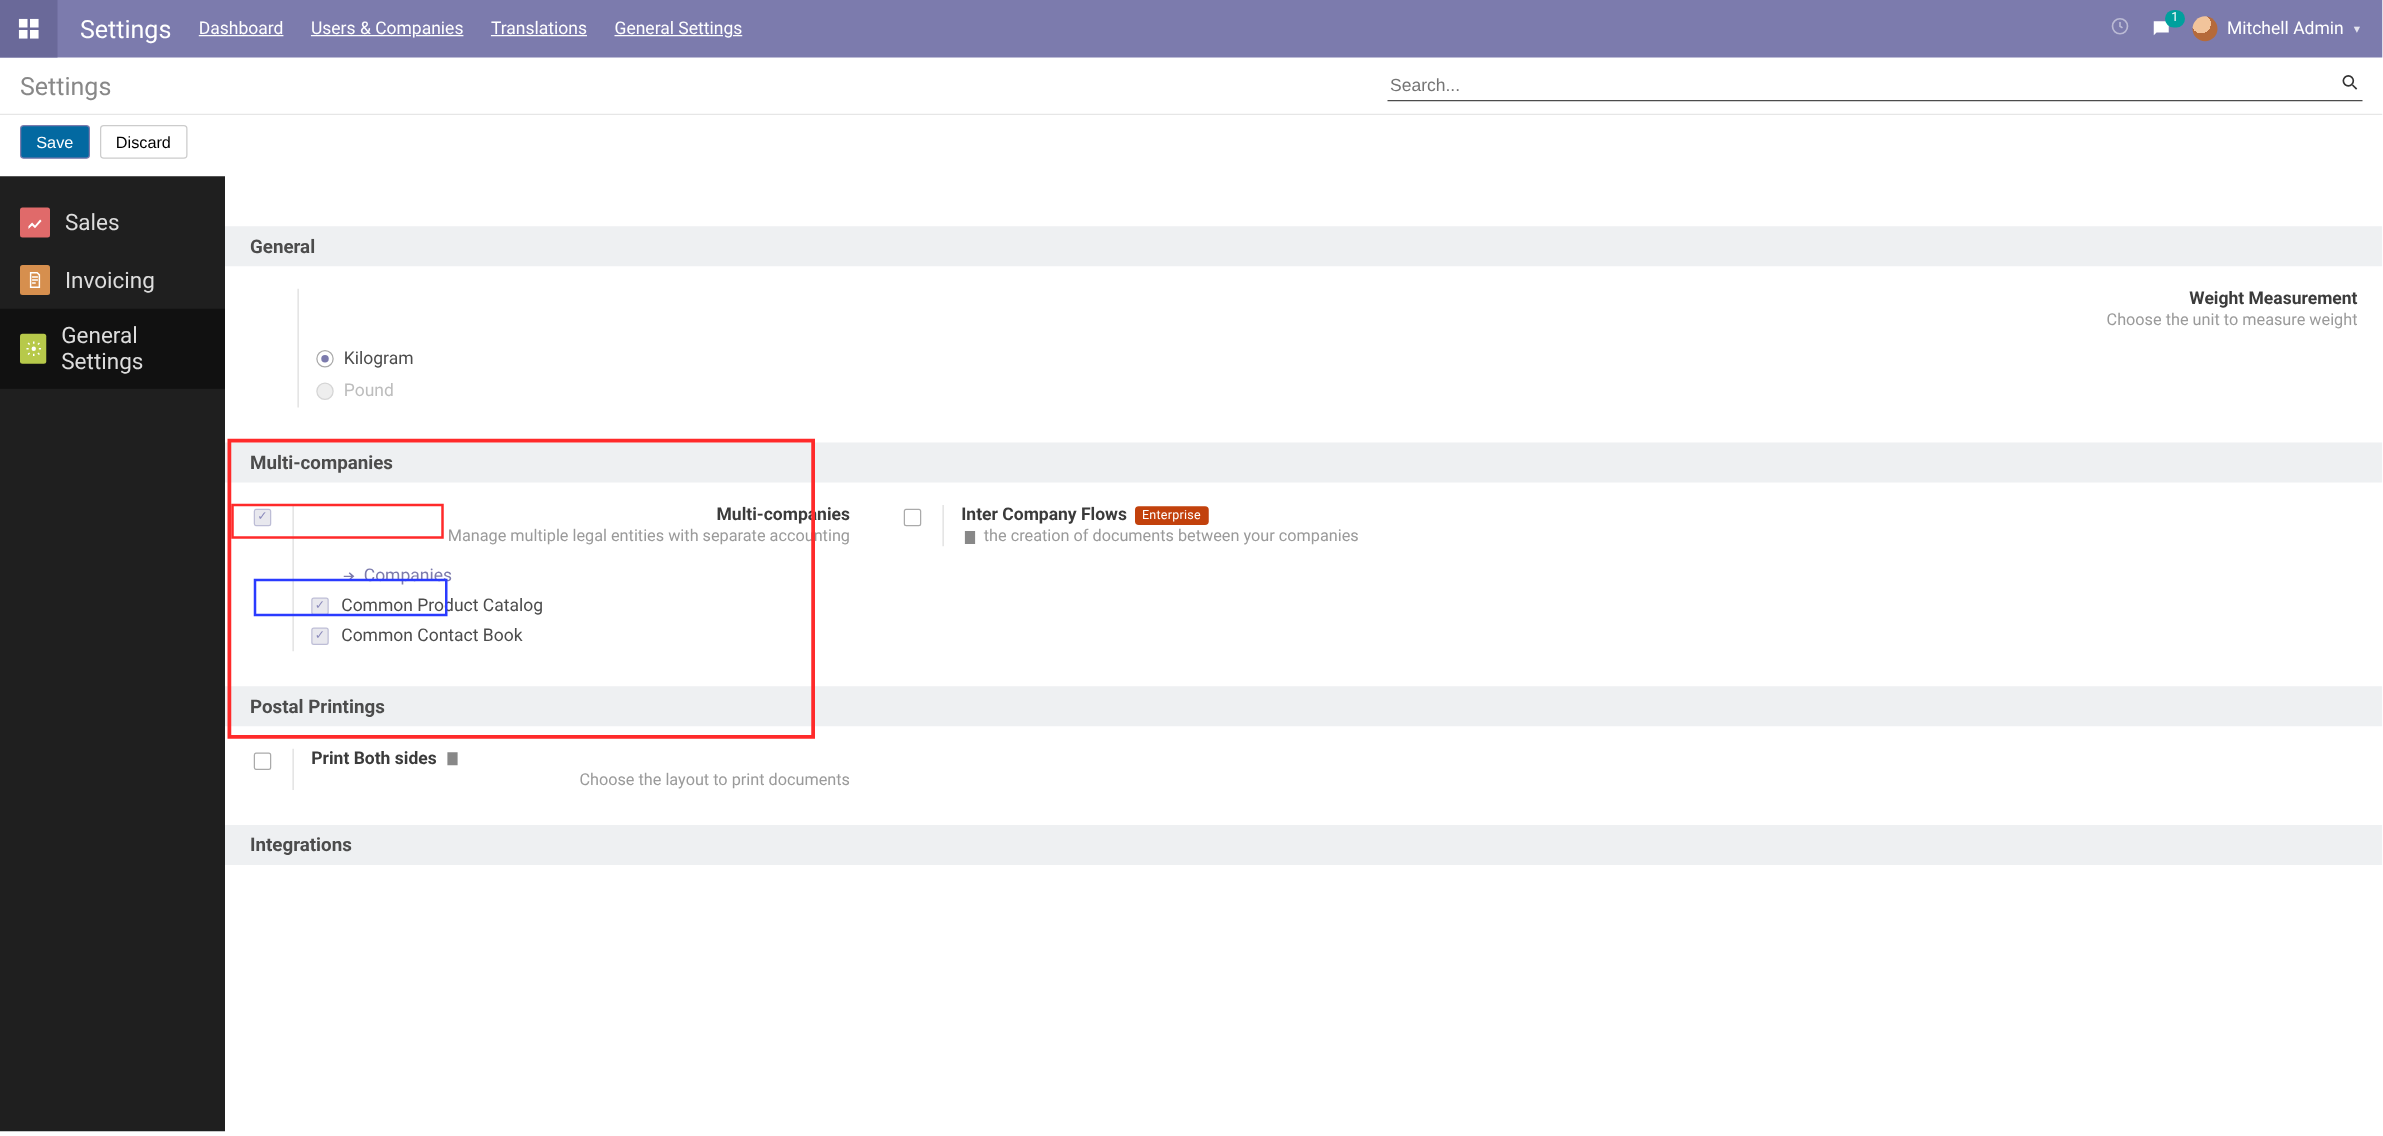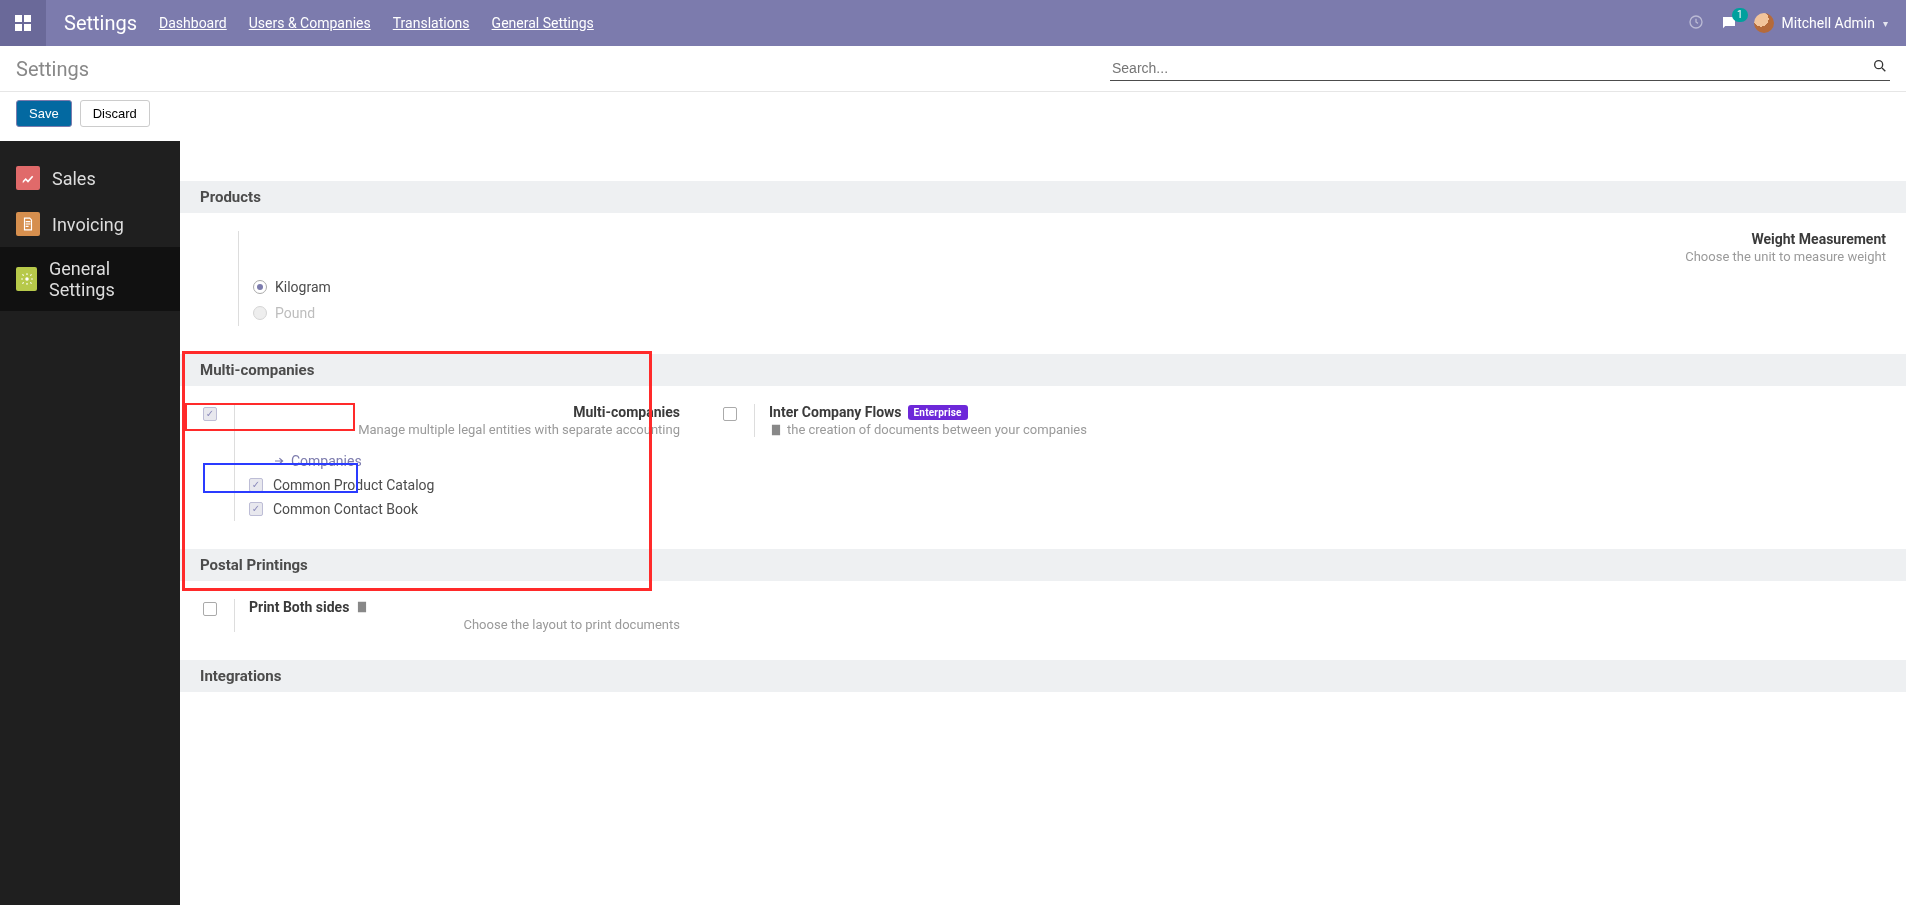--- a/index.html
+++ b/index.html
@@ -87,22 +87,22 @@
   .radio.off .dot { border-color:#d5d5d5; background:#eee; }
 
   .checkbox {
     width:14px; height:14px; border:1px solid #aaa; border-radius:2px; display:inline-flex;
     align-items:center; justify-content:center; background:#fff; cursor:pointer;
   }
   .checkbox.checked { background:#e8e8ee; border-color:#bdbdd6; }
   .checkbox.checked::after { content:"✓"; font-size:10px; color:#8a89bb; line-height:1; }
 
   .badge-ent {
-    background: #6d28d9; color: #fff; font-size: 10px; padding: 2px 6px; border-radius: 3px;
-    font-weight:700; letter-spacing:.2px;
+    background: #c2410c; color: #fff; font-size: 10px; padding: 2px 6px; border-radius: 3px;
+    font-weight:400; letter-spacing:.2px;
   }
   .bld-icon { width:14px; height:14px; display:inline-block; }
   .bld-icon svg { width:14px; height:14px; fill:#888; display:block; }
 
   
   .hl-red-big {
     position: absolute; border: 3px solid #ff2a2a; pointer-events: none;
   }
   .hl-red-small { position:absolute; border:2px solid #ff2a2a; pointer-events:none; }
   .hl-blue { position:absolute; border:2px solid #2a3bff; pointer-events:none; }
@@ -191,21 +191,21 @@
           </svg>
         </span>
       <span>General Settings</span>
     </div>
   </aside>
 
   <main class="content">
     <div class="content-inner">
 
       <div style="height:40px"></div>
-      <div class="section-header">Products</div>
+      <div class="section-header">General</div>
       <div class="section-body">
         <div class="setting" style="margin-left:38px">
           <div class="bar"></div>
           <div class="body">
             <div class="title">Weight Measurement</div>
             <div class="desc">Choose the unit to measure weight</div>
             <div style="height:10px"></div>
             <label class="radio">
               <span class="dot on"></span>
               <span>Kilogram</span>

